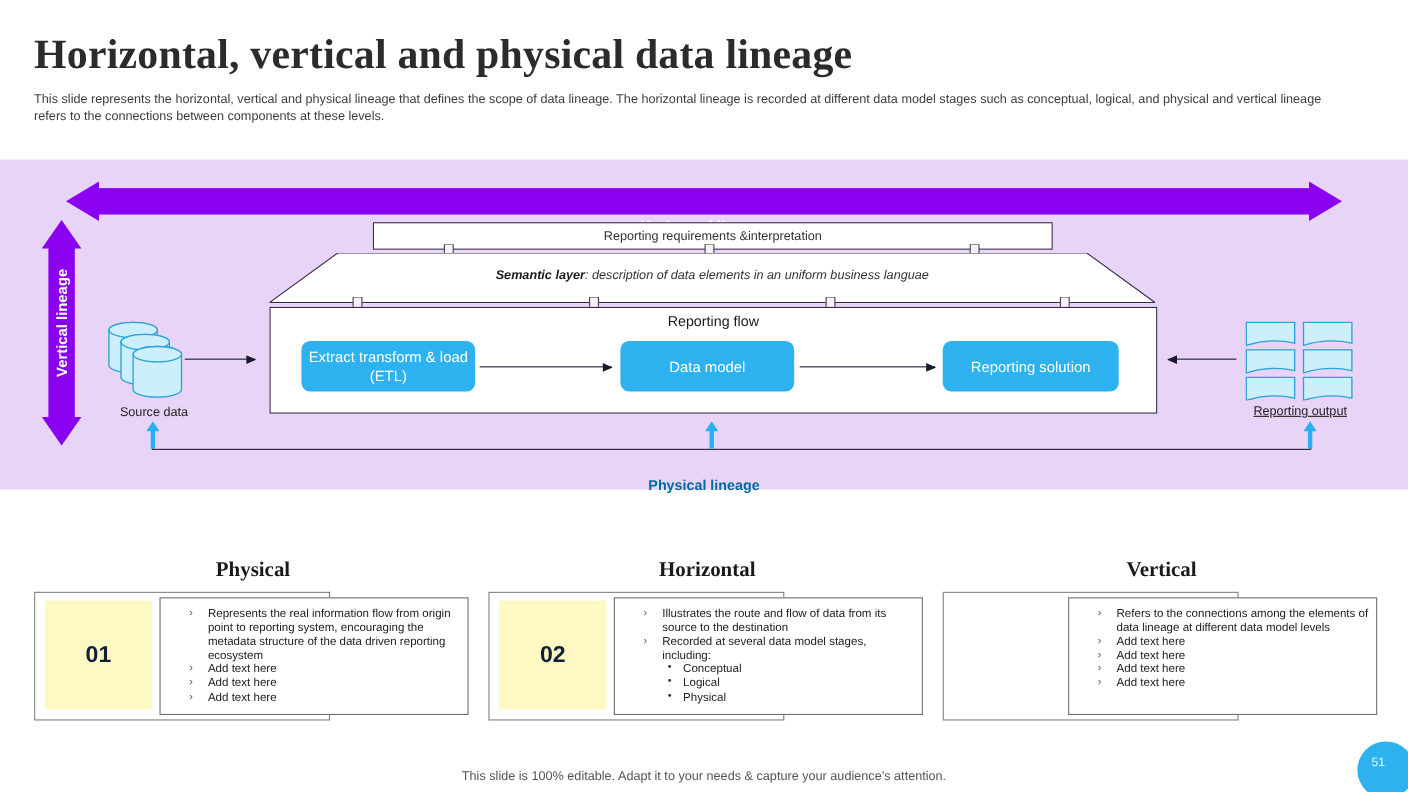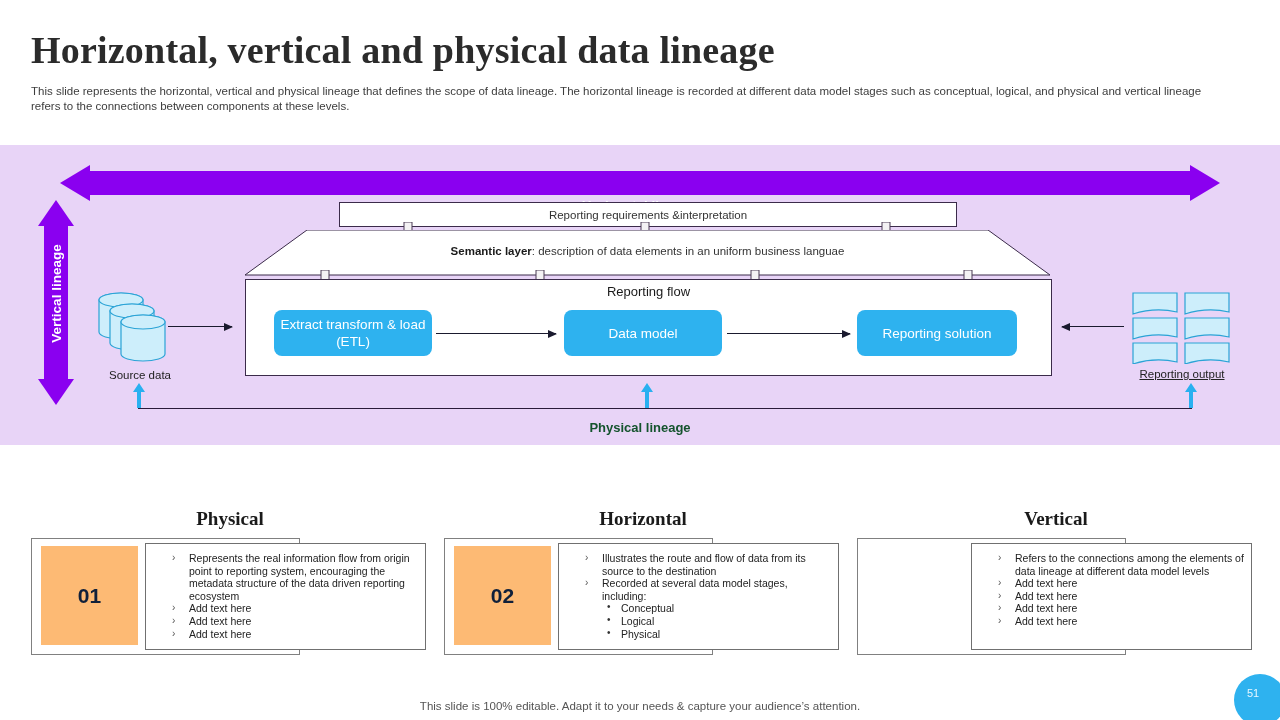--- a/index.html
+++ b/index.html
@@ -63,21 +63,21 @@
     position:absolute;left:339px;top:202px;width:616px;height:23px;
     background:#ffffff;border:1px solid #3b2b4a;
     font-size:11.5px;color:#333;display:flex;align-items:center;justify-content:center;
   }
 
   
   .trap{position:absolute;left:245px;top:230px;width:805px;height:46px;}
   .trap svg{display:block;}
   .trap .lbl{
     position:absolute;left:0;right:0;top:15px;text-align:center;
-    font-size:11.5px;color:#333;
+    font-size:11.5px;color:#333;font-style:italic;
   }
   .trap .lbl b{font-weight:700;color:#1a1a1a;}
 
   
   .flow-box{
     position:absolute;left:245px;top:279px;width:805px;height:95px;
     background:#ffffff;border:1px solid #3b2b4a;
   }
   .flow-title{
     position:absolute;left:0;right:0;top:4px;text-align:center;
@@ -123,40 +123,40 @@
   
   .phys-line{position:absolute;left:138px;top:408px;width:1054px;height:1px;background:#2a1a3a;}
   .phys-line::before,.phys-line::after{
     content:"";position:absolute;top:-8px;width:1px;height:8px;background:#2a1a3a;
   }
   .phys-line::before{left:0;}
   .phys-line::after{right:0;}
   .uparrow{position:absolute;width:14px;height:24px;}
   .uparrow svg{display:block;}
   .phys-lbl{
-    position:absolute;left:0;right:0;top:420px;text-align:center;
-    font-size:13px;font-weight:700;color:#14532d;
+    position:absolute;left:0;right:0;top:433px;text-align:center;
+    font-size:13px;font-weight:700;color:#0369a1;
   }
 
   
   .cards{position:absolute;left:0;top:500px;width:1280px;height:165px;}
   .card{position:absolute;top:0;width:410px;height:160px;}
   .card.c1{left:25px;}
   .card.c2{left:438px;}
   .card.c3{left:851px;}
   .card-head{
     position:absolute;left:0;right:0;top:8px;text-align:center;
     font-family:"Liberation Serif", serif;font-size:19px;font-weight:700;color:#1a1a1a;
   }
   .card-frame{
     position:absolute;left:6px;top:38px;width:267px;height:115px;
     border:1px solid #808080;background:#fff;
   }
   .card-num{
-    position:absolute;left:16px;top:46px;width:97px;height:99px;background:#fdba74;
+    position:absolute;left:16px;top:46px;width:97px;height:99px;background:#fef9c3;
     display:flex;align-items:center;justify-content:center;
     font-size:21px;font-weight:700;color:#10203a;
   }
   .card-panel{
     position:absolute;left:120px;top:43px;width:281px;height:107px;
     background:#ffffff;border:1px solid #707070;
     padding:8px 6px 0 0;box-sizing:border-box;
   }
   .blist{margin:0;padding:0;list-style:none;}
   .blist li{

